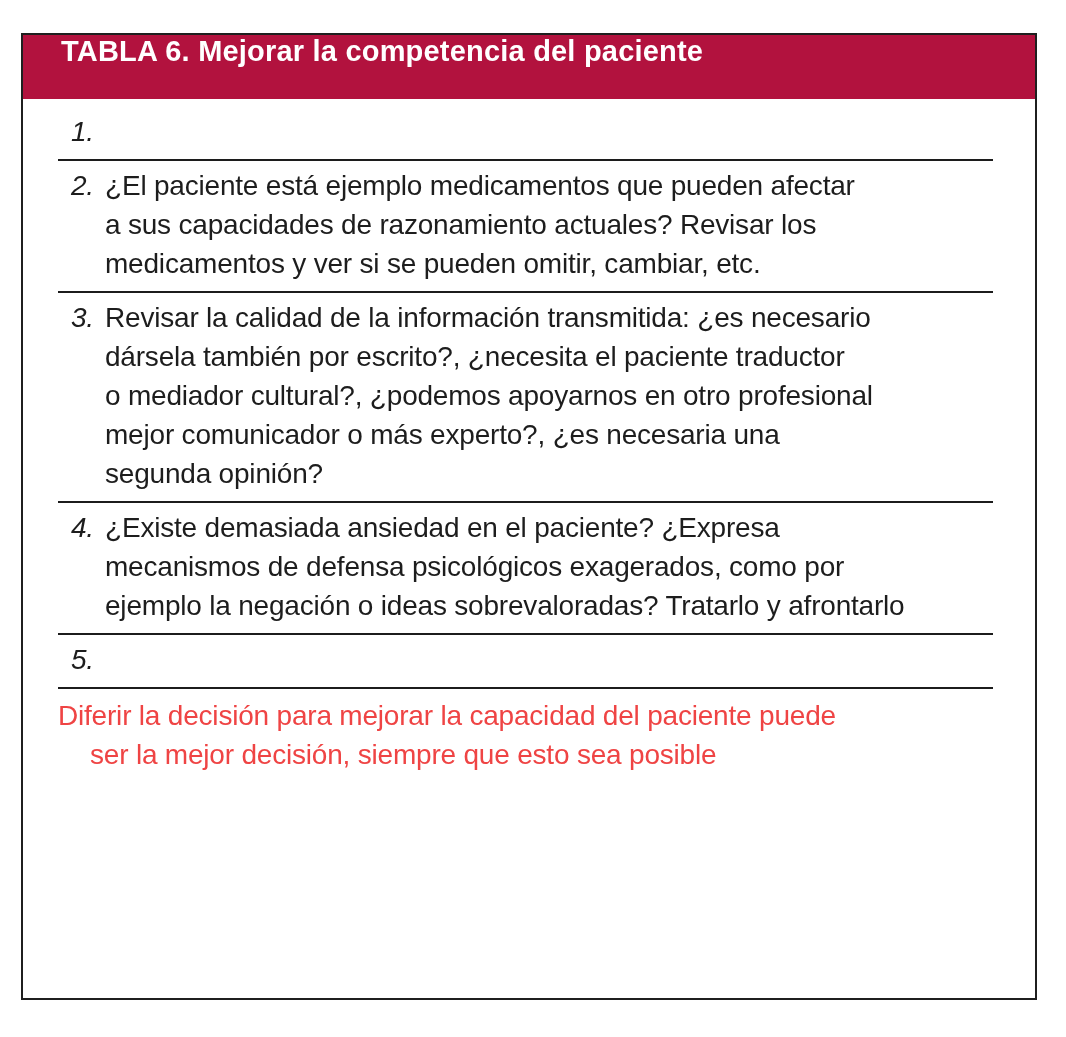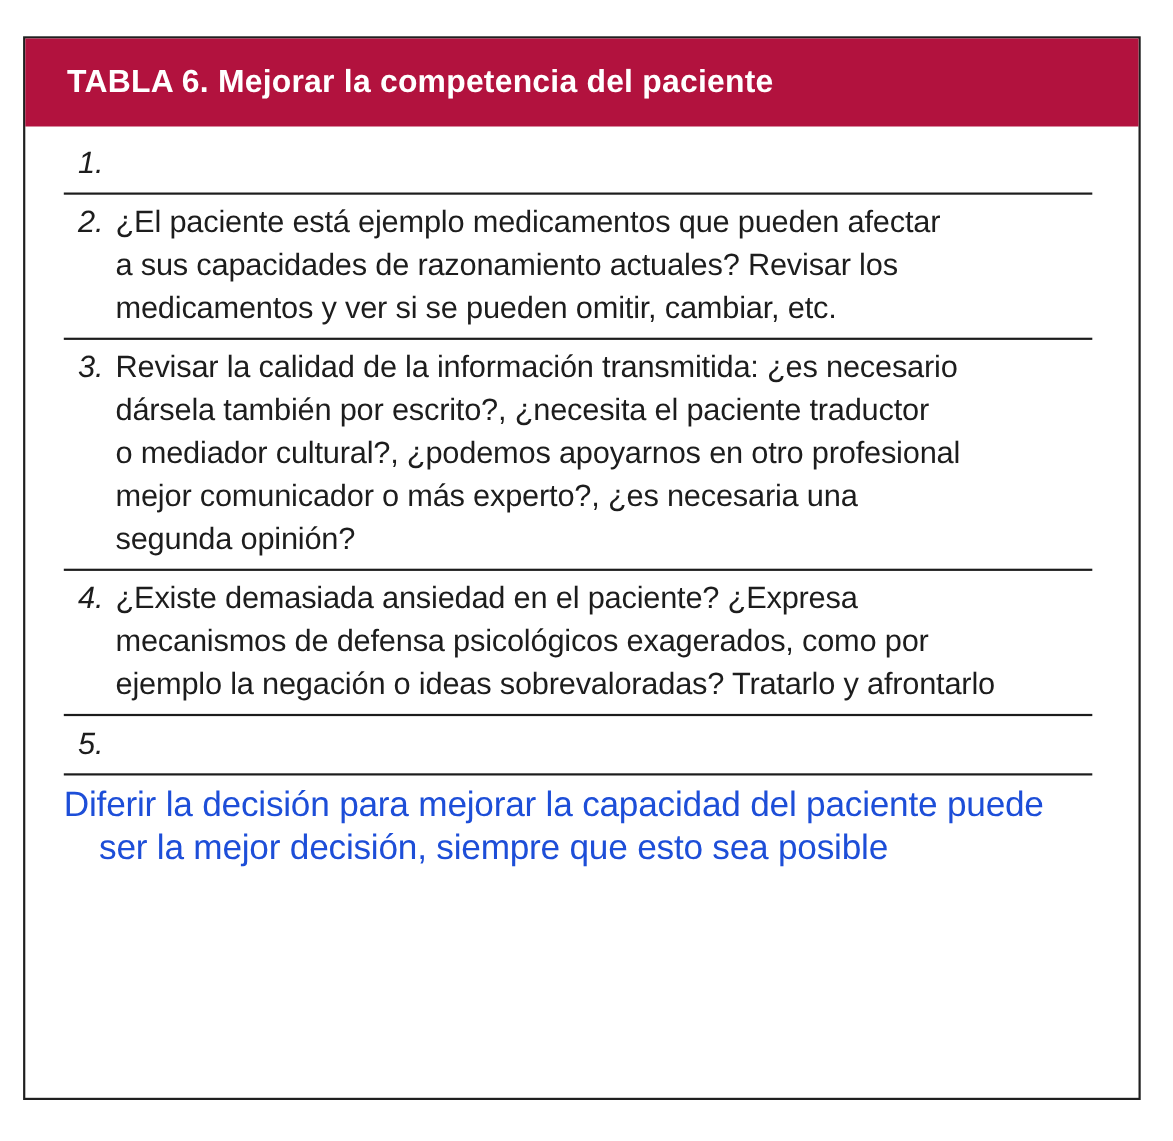--- a/index.html
+++ b/index.html
@@ -18,24 +18,23 @@
     position: absolute;
     left: 21px;
     top: 33px;
     width: 1016px;
     height: 967px;
     box-sizing: border-box;
     border: 2px solid #1f1f1f;
     background: #ffffff;
   }
   .table-header {
-    height: 80px;
+    height: 64px;
     background: #B2123E;
     display: flex;
-    align-items: center;
     padding: 0 30px 0 38px;
     box-sizing: border-box;
   }
   .table-title {
     color: #ffffff;
     font-weight: bold;
     font-size: 29px;
     letter-spacing: 0.2px;
     white-space: nowrap;
   }
@@ -58,23 +57,23 @@
     padding-left: 13px;
     font-style: italic;
   }
   .item-text {
     flex: 1;
     white-space: pre-line;
   }
   .footnote {
     padding: 7px 0 0 32px;
     text-indent: -32px;
-    font-size: 32px;
+    font-size: 28px;
     line-height: 39px;
-    color: #1d4ed8;
+    color: #ef4444;
     letter-spacing: -0.2px;
     white-space: pre-line;
   }
 </style>
 </head>
 <body>
 
 <div class="table-card">
   <div class="table-header">
     <span class="table-title">TABLA 6. Mejorar la competencia del paciente</span>

